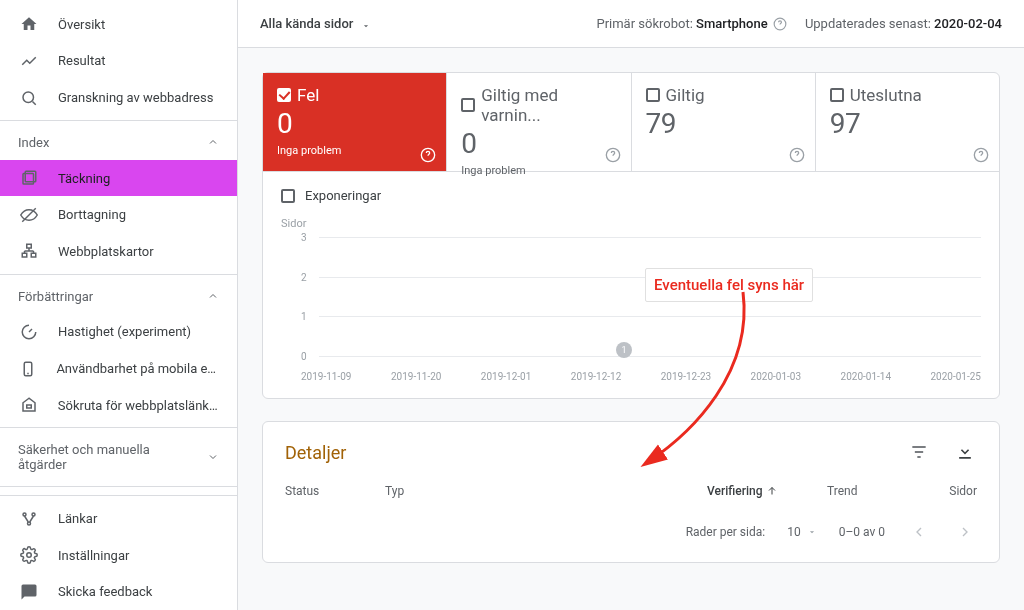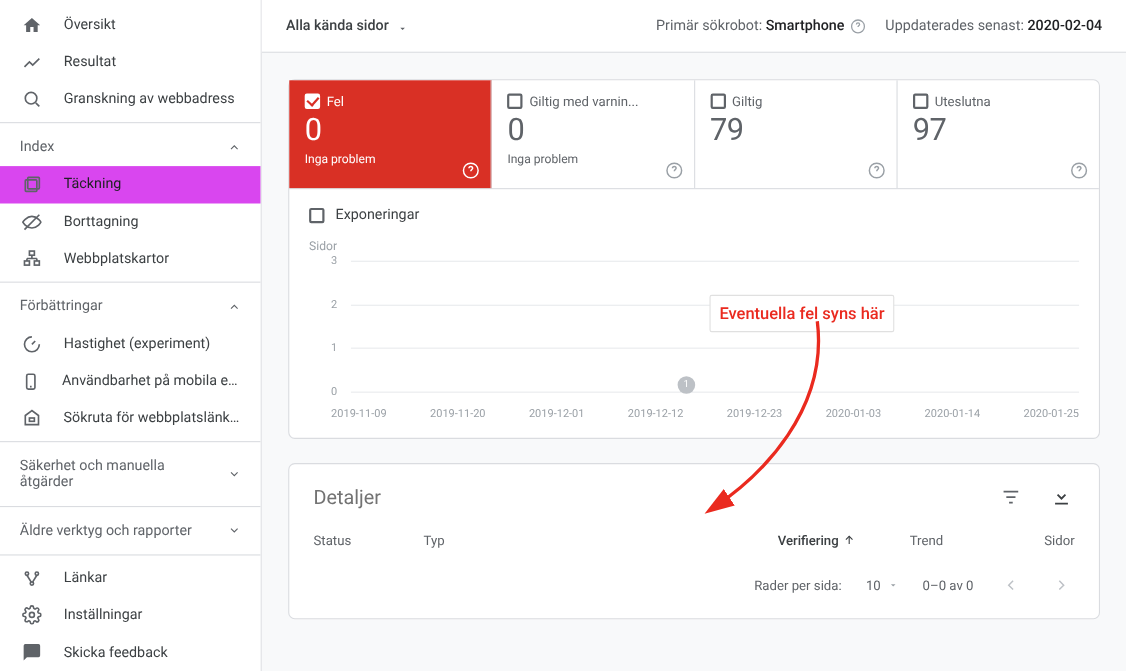--- a/index.html
+++ b/index.html
@@ -20,21 +20,21 @@
   .topbar { height:48px; display:flex; align-items:center; padding:0 22px; background:#fff; border-bottom:1px solid #dadce0; font-size:13px; color:#5f6368; }
   .topbar .left { display:flex; align-items:flex-end; gap:8px; cursor:pointer; color:#3c4043; font-weight:500;}
   .topbar .right { margin-left:auto; display:flex; align-items:center; gap:18px; }
   .topbar .right b { color:#202124; font-weight:500; }
   .content { padding:24px; overflow:auto; flex:1; }
   .card { background:#fff; border:1px solid #dadce0; border-radius:6px; }
   
   .metric-row { display:flex; }
   .metric { flex:1; height:98px; padding:12px 14px 10px 14px; border-right:1px solid #dadce0; position:relative; cursor:pointer; }
   .metric:last-child { border-right:none; }
-  .metric .top { display:flex; align-items:center; gap:6px; font-size:12px; color:#5f6368; }
+  .metric .top { display:flex; align-items:center; gap:6px; font-size:17px; color:#5f6368; }
   .metric .val { font-size:28px; color:#5f6368; margin-top:2px; letter-spacing:-0.5px;}
   .metric .sub { font-size:11px; color:#5f6368; margin-top:4px; }
   .metric .help { position:absolute; bottom:8px; right:10px; color:#9aa0a6; }
   .metric.active { background:#d93025; color:#fff; }
   .metric.active .top, .metric.active .val, .metric.active .sub, .metric.active .help { color:#fff; }
   .checkbox { width:14px; height:14px; border:2px solid #5f6368; border-radius:2px; display:inline-block; flex-shrink:0; }
   .metric.active .checkbox { border-color:#fff; background:#fff; position:relative;}
   .metric.active .checkbox::after{ content:""; position:absolute; left:2px; top:-1px; width:5px; height:8px; border:solid #d93025; border-width:0 2px 2px 0; transform:rotate(42deg);}
   
   .chart-wrap { padding:10px 18px 16px 18px; border-top:1px solid #dadce0; }
@@ -43,21 +43,21 @@
   .chart { position:relative; height:150px; }
   .grid { position:absolute; left:20px; right:0; display:flex; flex-direction:column; justify-content:space-between; height:130px; top:0;}
   .gline { display:flex; align-items:center; }
   .gtick { width:18px; font-size:10px; color:#9aa0a6; text-align:left;}
   .ghr { flex:1; height:1px; background:#e8eaed; }
   .xaxis { position:absolute; left:20px; right:0; bottom:0; display:flex; justify-content:space-between; font-size:10px; color:#9aa0a6; padding-top:6px;}
   .dot { position:absolute; width:16px; height:16px; border-radius:50%; background:#bdc1c6; color:#fff; font-size:9px; display:flex; align-items:center; justify-content:center; bottom:24px; left:49%; transform:translateX(-50%); cursor:pointer;}
   
   .details { margin-top:22px; }
   .details-head { display:flex; align-items:center; padding:18px 22px 4px 22px; }
-  .details-title { font-size:18px; color:#737373; font-weight:400;}
+  .details-title { font-size:18px; color:#a16207; font-weight:400;}
   .details-actions { margin-left:auto; display:flex; gap:22px; color:#5f6368; }
   .table-head { display:flex; padding:16px 22px 12px 22px; font-size:12px; color:#5f6368; }
   .col-status { width:100px; }
   .col-type { flex:1; }
   .col-ver { width:120px; display:flex; align-items:center; gap:4px; font-weight:500; color:#3c4043; }
   .col-trend { width:90px; }
   .col-pages { width:60px; text-align:right; }
   .table-foot { display:flex; justify-content:flex-end; align-items:center; gap:22px; padding:10px 22px 18px 22px; font-size:12px; color:#5f6368; }
   .pager { display:flex; gap:22px; }
   .rows-sel { display:flex; align-items:center; gap:6px; cursor:pointer; color:#5f6368;}
@@ -186,28 +186,20 @@
       <span style="max-width:160px">Säkerhet och manuella åtgärder</span>
       <span class="chev">
           <svg width="12" height="12" viewBox="0 0 24 24" fill="none" stroke="#5f6368" stroke-width="2">
             <polyline points="6 9 12 15 18 9"></polyline>
           </svg>
         </span>
     </div>
 
     <div class="sb-divider"></div>
 
-    <div class="sb-group">
-      <span>Äldre verktyg och rapporter</span>
-      <span class="chev">
-          <svg width="12" height="12" viewBox="0 0 24 24" fill="none" stroke="#5f6368" stroke-width="2">
-            <polyline points="6 9 12 15 18 9"></polyline>
-          </svg>
-        </span>
-    </div>
 
     <div class="sb-divider"></div>
 
     <div class="sb-item">
       <span class="ic">
           <svg width="18" height="18" viewBox="0 0 24 24" fill="none" stroke="#5f6368" stroke-width="2">
             <circle cx="6" cy="6" r="2"></circle>
             <circle cx="18" cy="6" r="2"></circle>
             <circle cx="12" cy="18" r="2"></circle>
             <line x1="6" y1="8" x2="11" y2="16"></line>

